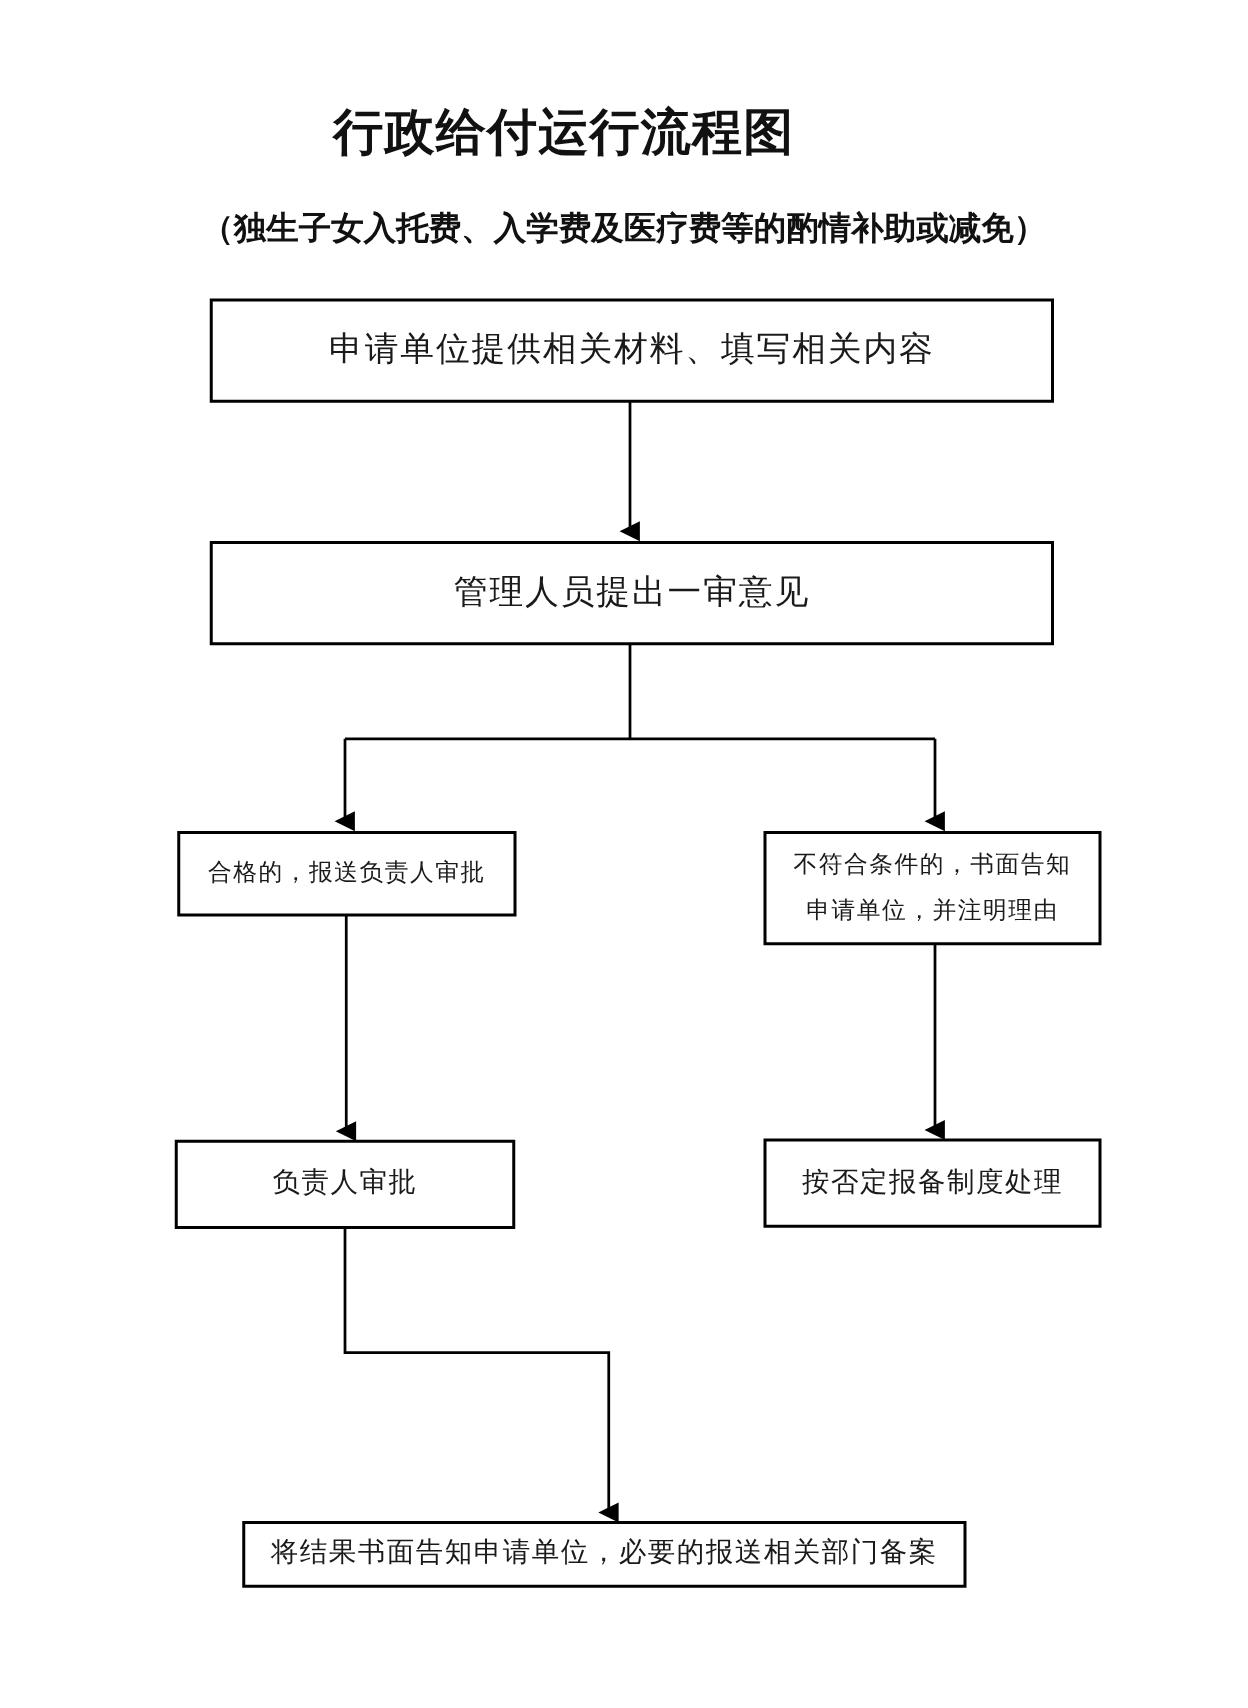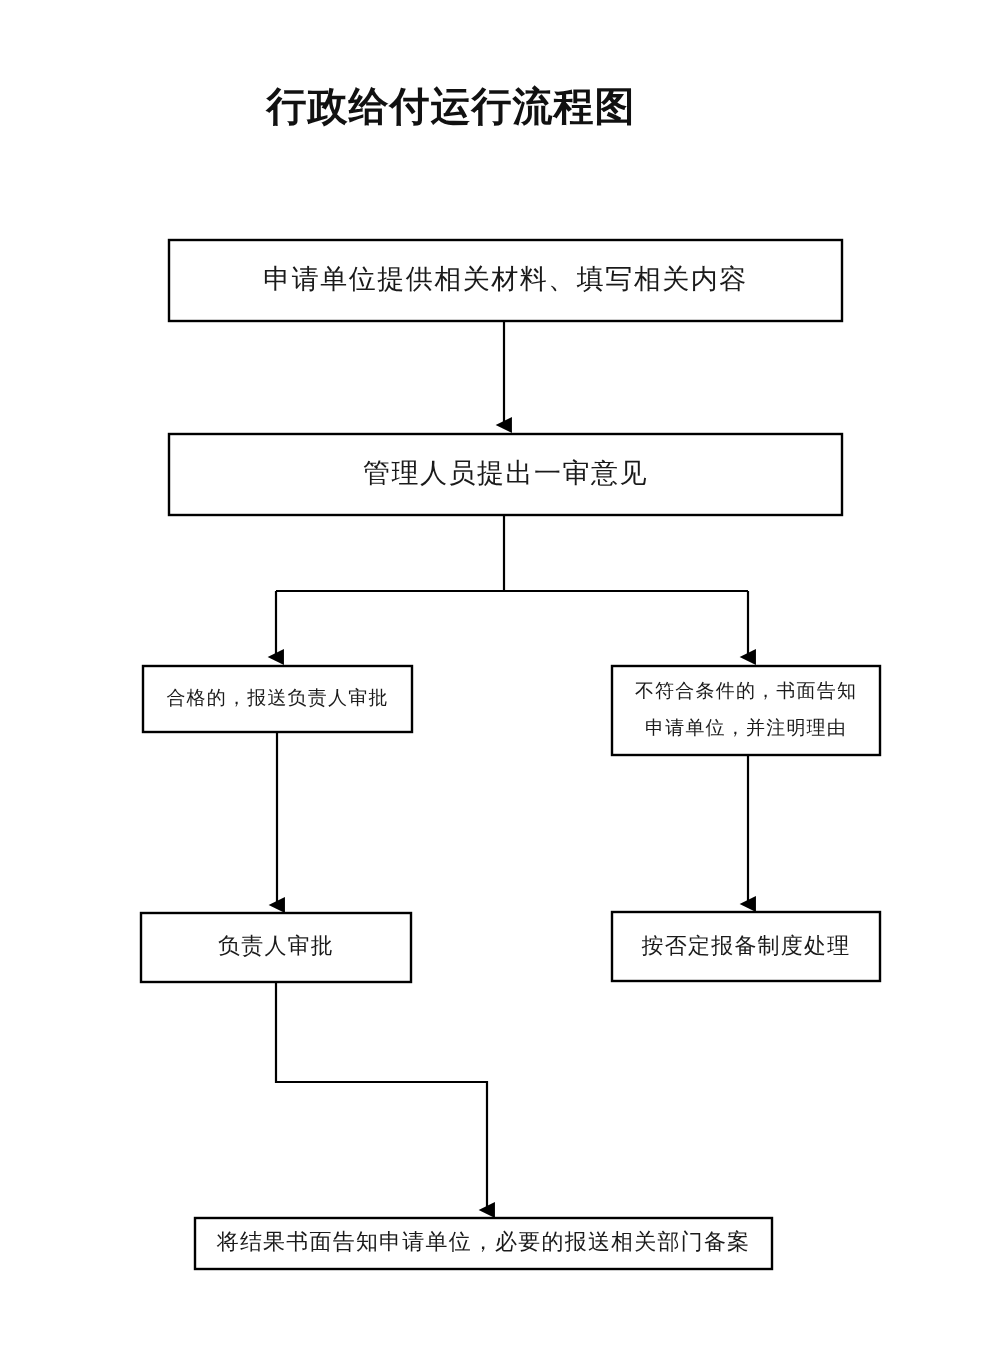--- a/index.html
+++ b/index.html
@@ -71,20 +71,21 @@
   .t-big { font-size: 27px; letter-spacing: 1.5px; }
   .t-mid { font-size: 22px; letter-spacing: 1.2px; }
   .t-small { font-size: 19px; letter-spacing: 1.2px; }
 </style>
 </head>
 <body>
 
 <div id="page">
 
   <div class="title">行政给付运行流程图</div>
+  <div class="subtitle">（独生子女入托费、入学费及医疗费等的酌情补助或减免）</div>
 
   <svg class="flow" viewBox="0 0 998 1366" xmlns="http://www.w3.org/2000/svg">
     <defs>
       <marker id="arrowhead" markerWidth="9" markerHeight="9" refX="4.2" refY="4.2" orient="auto" markerUnits="strokeWidth">
         <path d="M 0.6 0.6 L 7.8 0.6 L 4.2 8.0 Z" fill="#000000"></path>
       </marker>
     </defs>
 
     <rect class="node-rect" x="169" y="240" width="673" height="81"></rect>
     <text class="node-text t-big" x="505.5" y="282">申请单位提供相关材料、填写相关内容</text>

